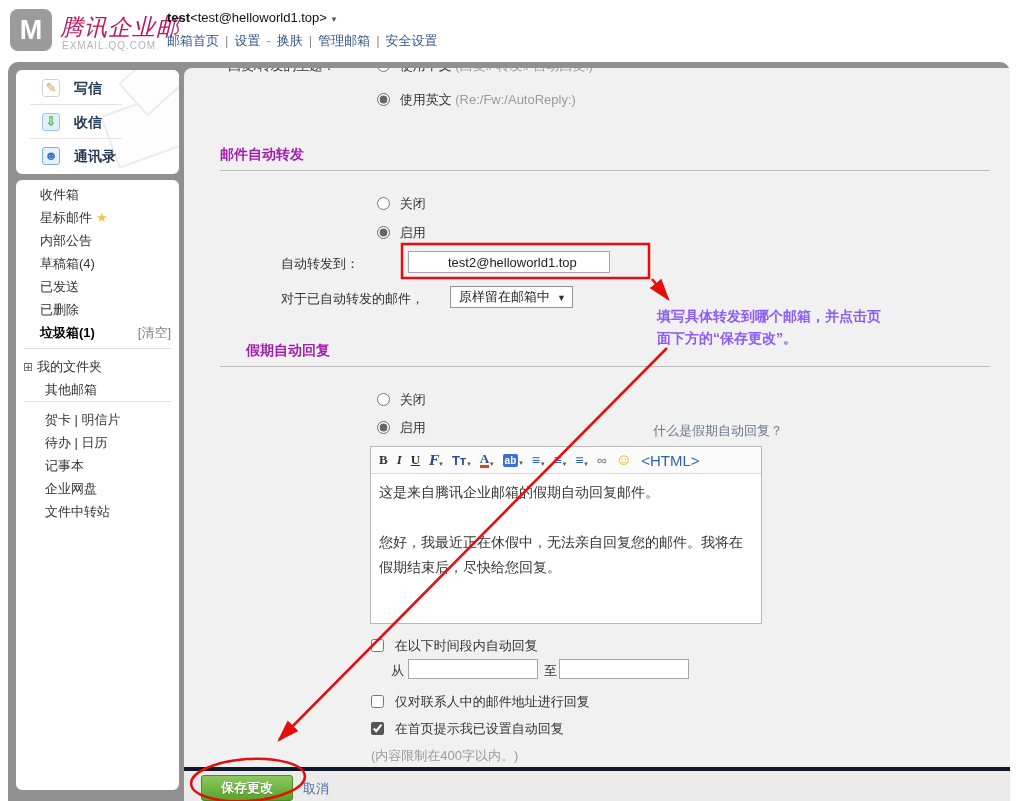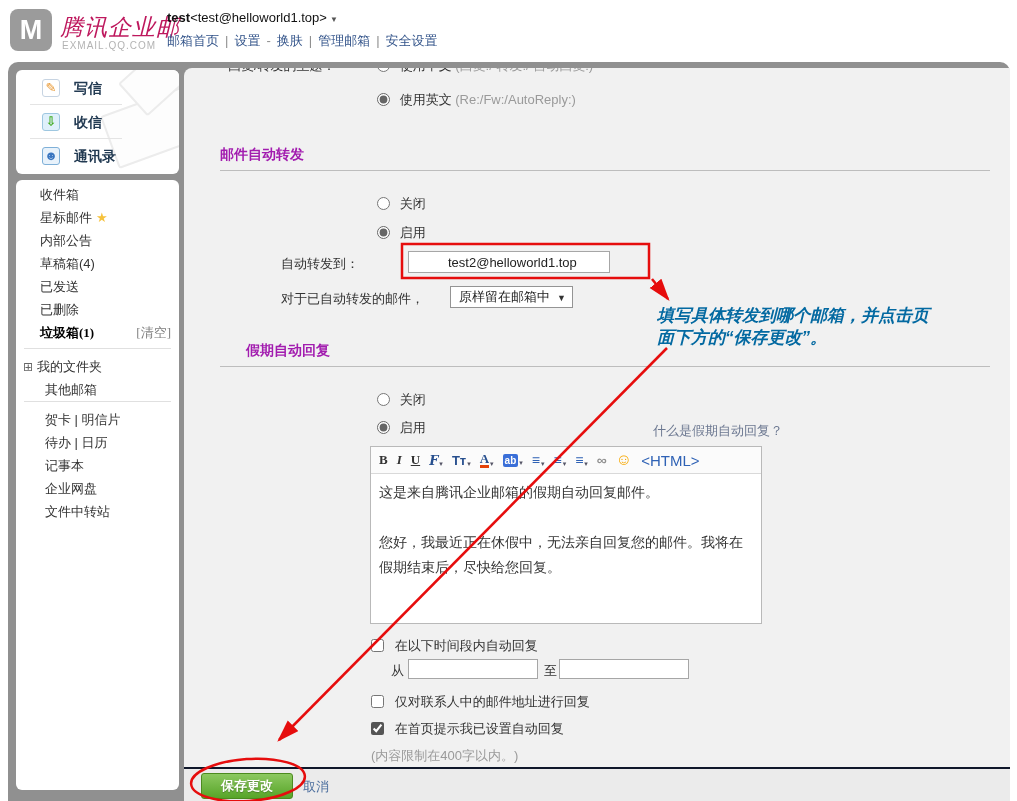--- a/index.html
+++ b/index.html
@@ -39,21 +39,21 @@
   .arow .aicon { position:absolute; left:26px; top:4px; width:18px; height:18px; text-align:center;
     line-height:16px; font-size:13px; border-radius:3px; }
   .aicon-compose { background:#fff; border:1px solid #c7d4e2; color:#e8962e; }
   .aicon-inbox { background:#dff0fb; border:1px solid #9ec7e0; color:#3faa1e; font-weight:bold; }
   .aicon-contacts { background:#e8f2fb; border:1px solid #7fb0d8; color:#3a76c0; font-size:11px; }
   .arow .albl { position:absolute; left:58px; font-size:14px; font-weight:bold; color:#223a52; }
   .adiv { position:absolute; left:14px; width:92px; height:1px; background:#e4e4e4; }
 
   .srow { position:absolute; left:0; width:163px; height:23px; line-height:23px; padding-left:24px;
     color:#333; cursor:pointer; }
-  .srow.bold { font-weight:bold; color:#000;font-family:Liberation Serif, serif; }
+  .srow.bold { font-weight:bold; color:#000; }
   .star { color:#f6c23c; font-size:13px; margin-left:4px; }
   .clear { position:absolute; right:8px; color:#7f7f7f; font-weight:normal; cursor:pointer; }
   .plusbox { color:#666; margin-right:4px; font-size:12px; }
   .srow.grp { padding-left:7px; }
   .srow.ind { padding-left:29px; }
   .sdiv { position:absolute; left:8px; width:147px; height:1px; background:#e0e0e0; }
 
   
   .panel { position:absolute; left:184px; top:68px; width:826px; height:733px;
     background:#f1f1f1; border-radius:8px 0 0 0; overflow:hidden; }
@@ -93,32 +93,32 @@
   .ebody { height:150px; padding:6px 8px; font-size:14px; line-height:25px; color:#333;
     overflow:hidden; cursor:text; }
   .ebody .blank { height:25px; }
 
   .cbrow { position:absolute; height:16px; line-height:16px; cursor:pointer; }
   .cbrow input { vertical-align:-2px; margin-right:7px; accent-color:#555; }
   .note { position:absolute; color:#9a9a9a; }
 
   
   .pfooter { position:absolute; left:0; top:699px; width:826px; height:34px;
-    background:#ebebeb; border-top:2px solid #0f172a; }
+    background:#ebebeb; border-top:4px solid #0f172a; }
   .save-btn { position:absolute; left:17px; top:4px; width:92px; height:26px;
     background:linear-gradient(#8cc860,#57a428); border:1px solid #4c8a1f; border-radius:3px;
     color:#fff; font-weight:bold; font-size:13px; cursor:pointer;
     text-shadow:0 1px 1px rgba(0,0,0,.25); }
   .cancel { position:absolute; left:119px; top:9px; color:#4a6d9d; cursor:pointer; }
 
   
   .overlay { position:absolute; left:0; top:0; width:1017px; height:801px;
     pointer-events:none; z-index:50; }
   .ann-note { position:absolute; left:657px; top:305px; width:356px; z-index:51;
-    color:#0369a1; font-size:17px; font-weight:bold; line-height:22px; pointer-events:none;font-style:italic; }
+    color:#8b5cf6; font-size:14px; font-weight:bold; line-height:22px; pointer-events:none; }
 </style>
 </head>
 <body>
 
 <div class="header">
   <div class="logo-mark">M</div>
   <div class="logo-title">腾讯企业邮</div>
   <div class="logo-sub">EXMAIL.QQ.COM</div>
   <div class="account">
     <b>test</b><span>&lt;test@helloworld1.top&gt;</span><span class="caret">▼</span>

